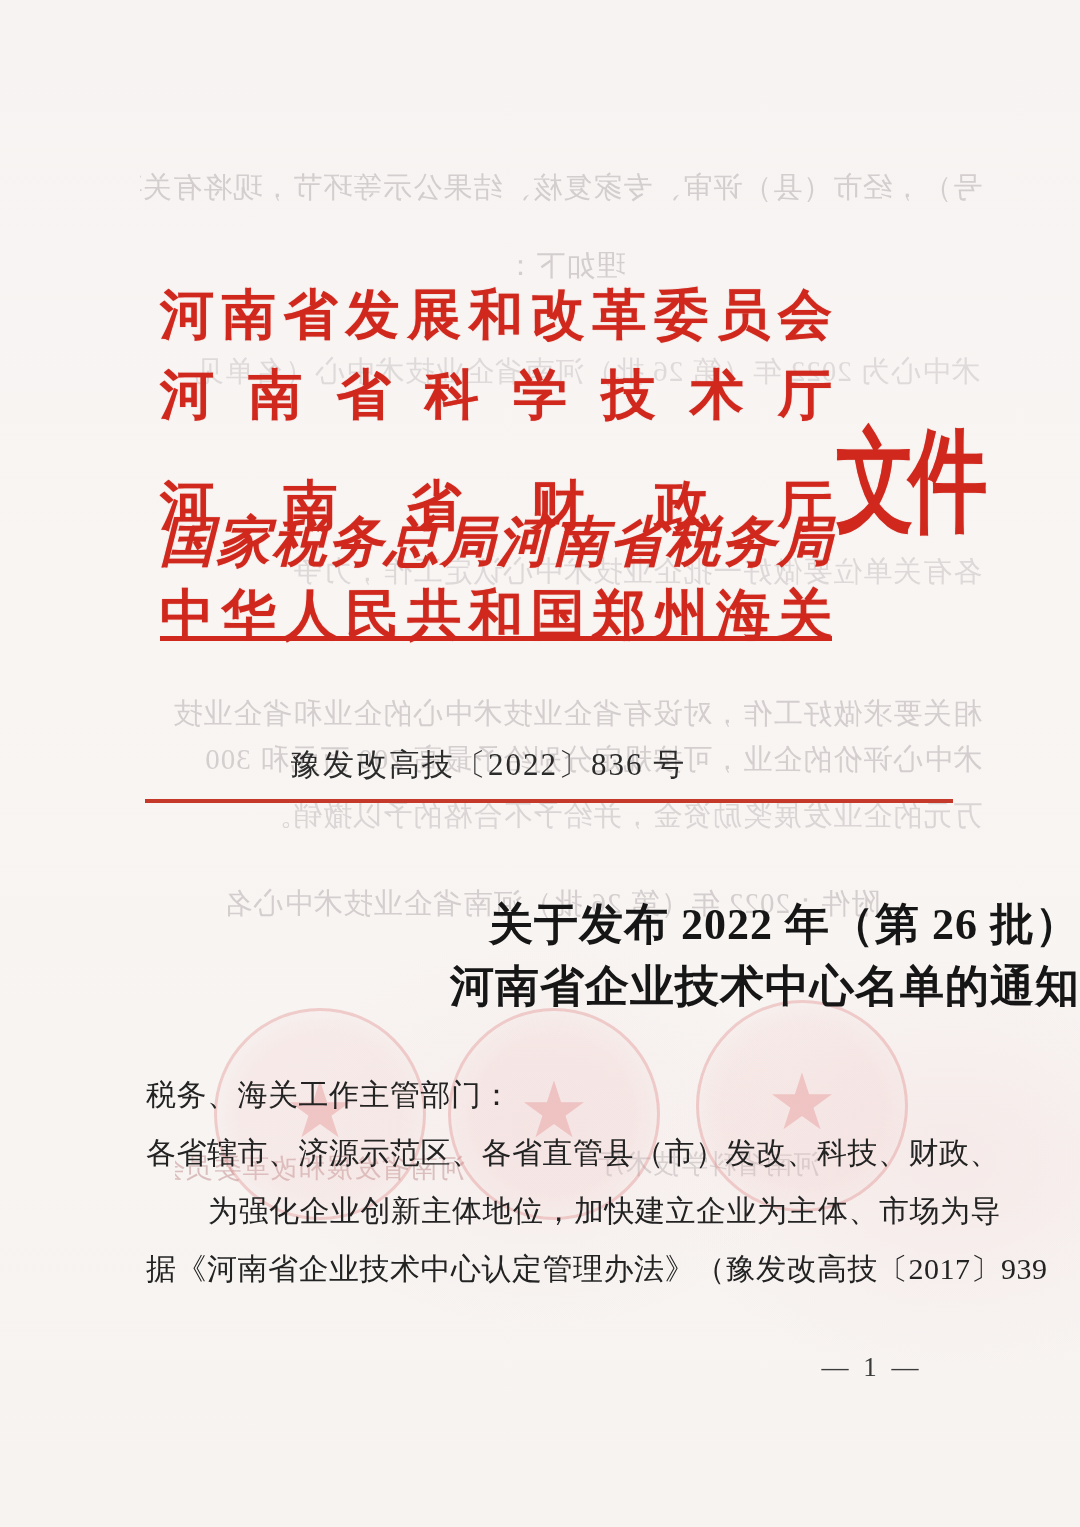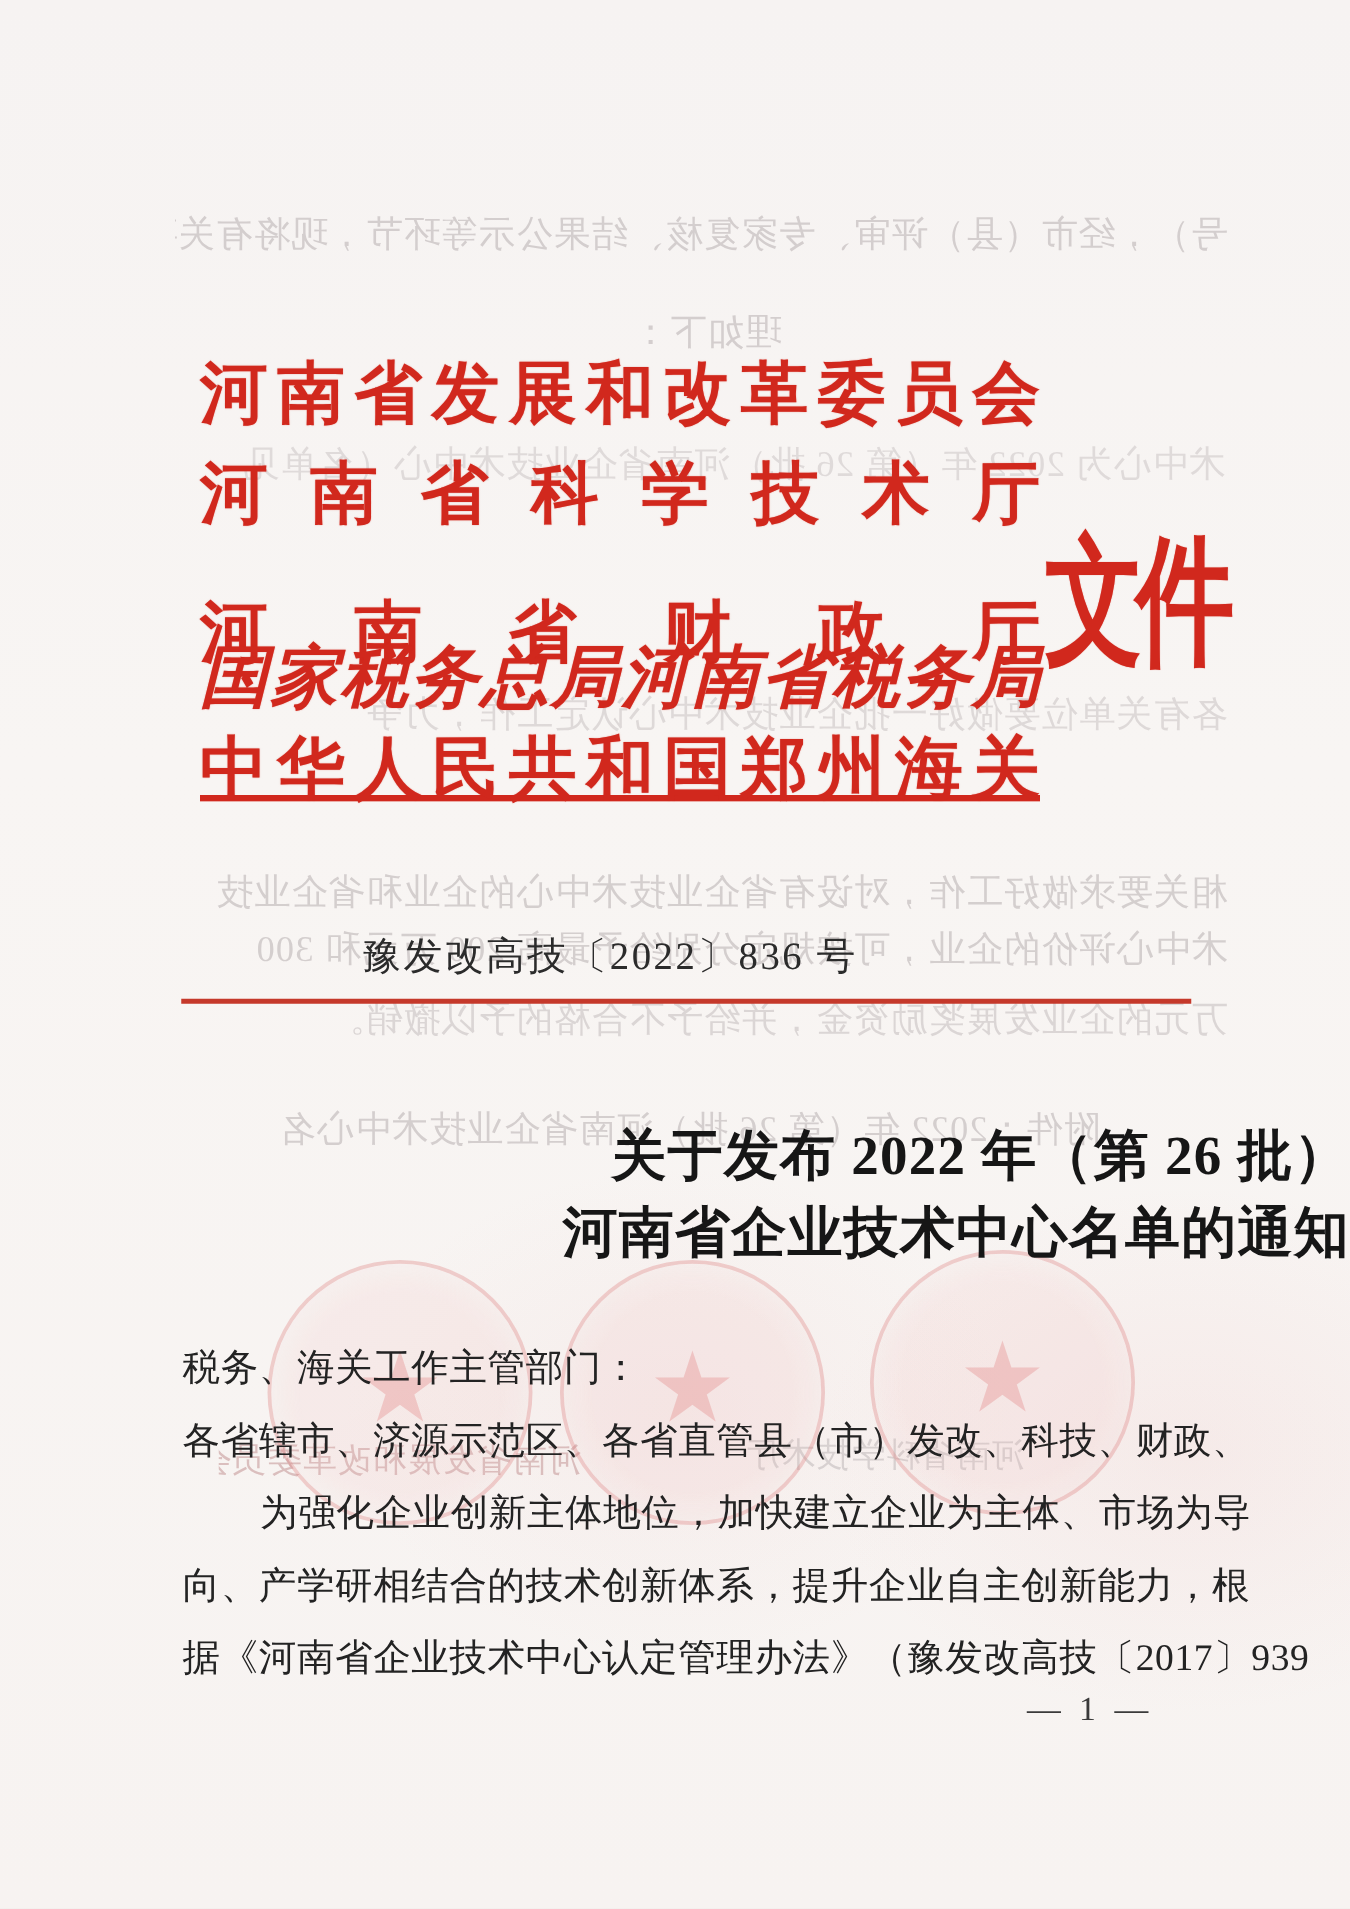--- a/index.html
+++ b/index.html
@@ -143,19 +143,18 @@
 
   <div class="title">
     <div>关于发布 2022 年（第 26 批）</div>
     <div>河南省企业技术中心名单的通知</div>
   </div>
 
   <div class="body-text">
     <div class="body-line">税务、海关工作主管部门：</div>
     <div class="body-line">各省辖市、济源示范区、各省直管县（市）发改、科技、财政、</div>
     <div class="body-line indent">为强化企业创新主体地位，加快建立企业为主体、市场为导</div>
-    <div class="body-line">向、产学研相结合的技术创新体系，提升企业自主创新能力，根</div>
     <div class="body-line">据《河南省企业技术中心认定管理办法》（豫发改高技〔2017〕939</div>
   </div>
 
   <div class="page-number">— 1 —</div>
 
 </div>
 
 </body></html>

